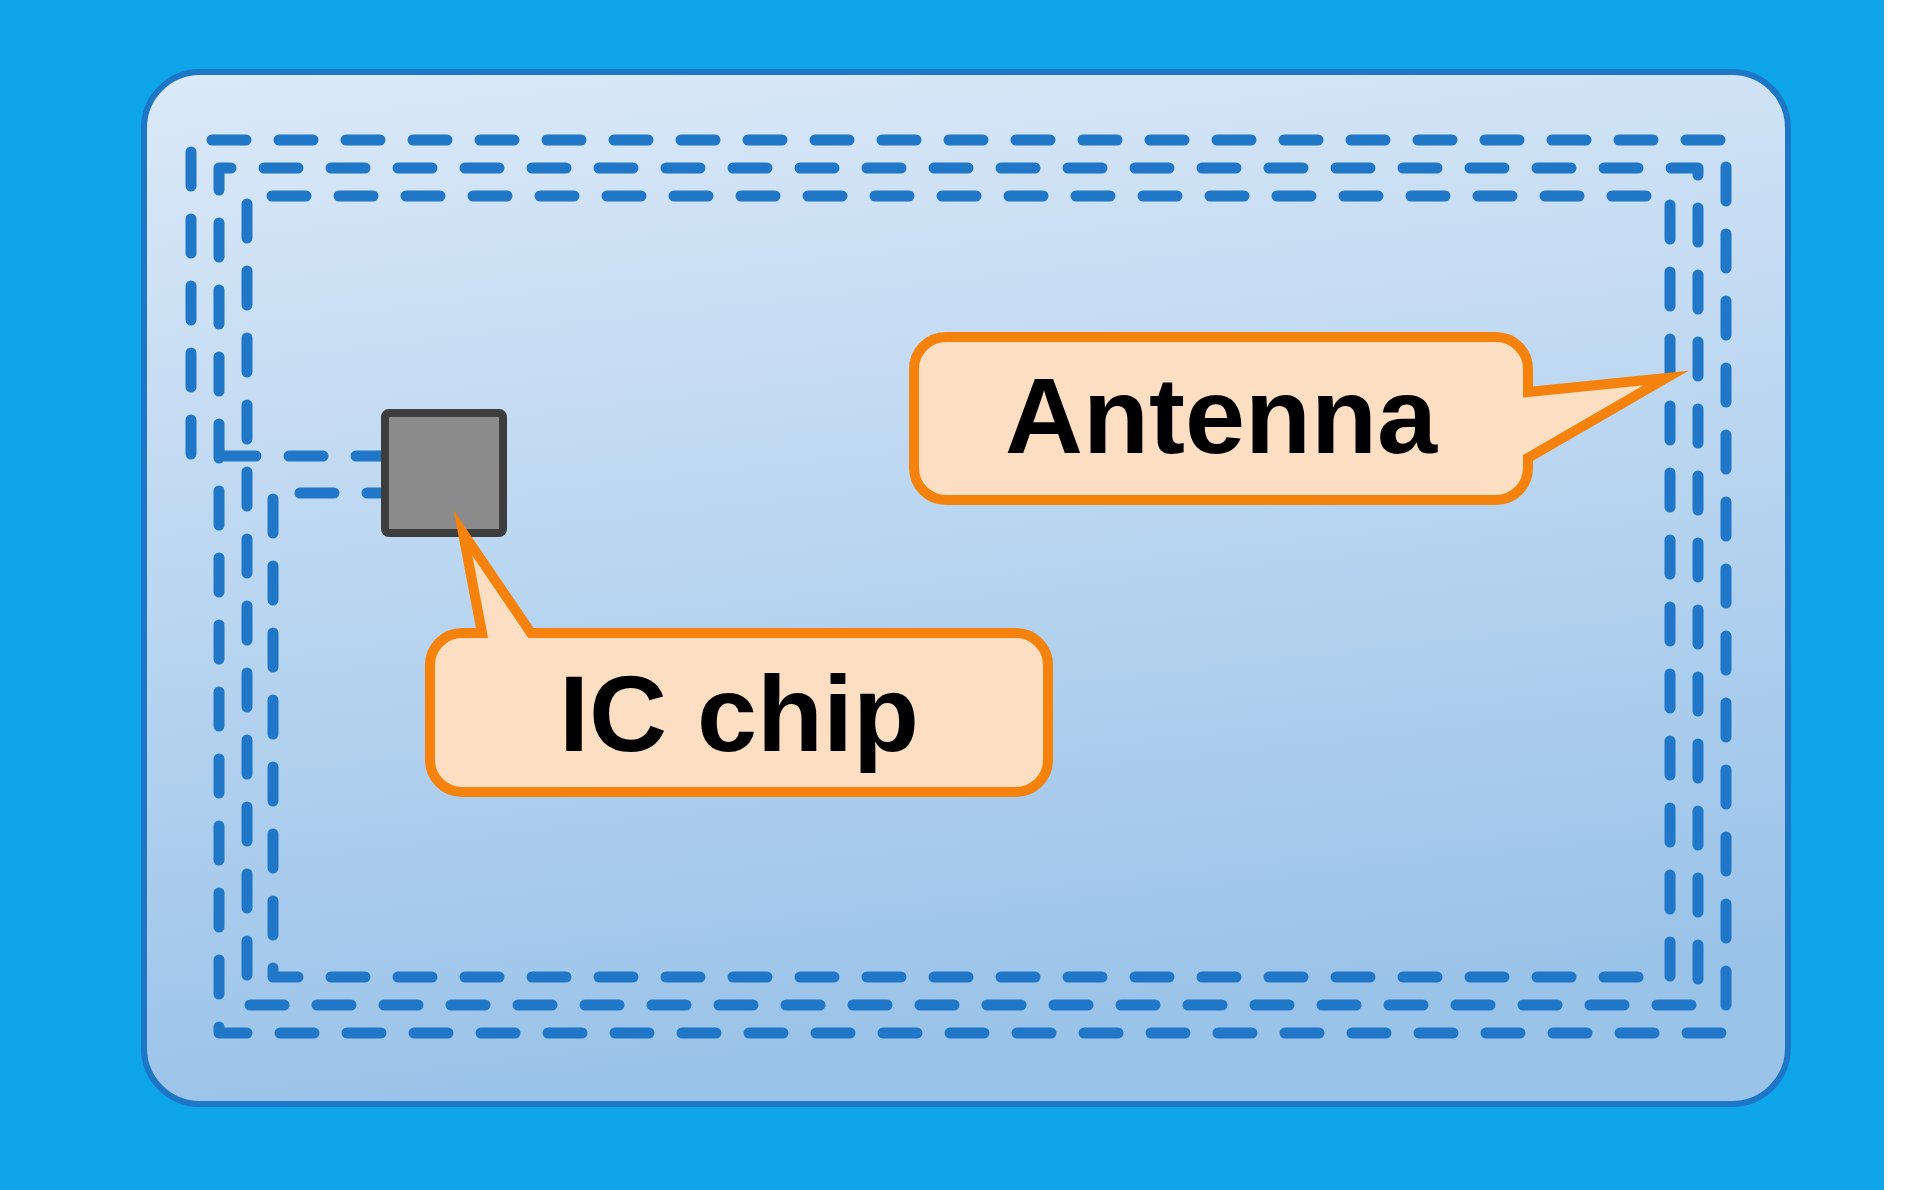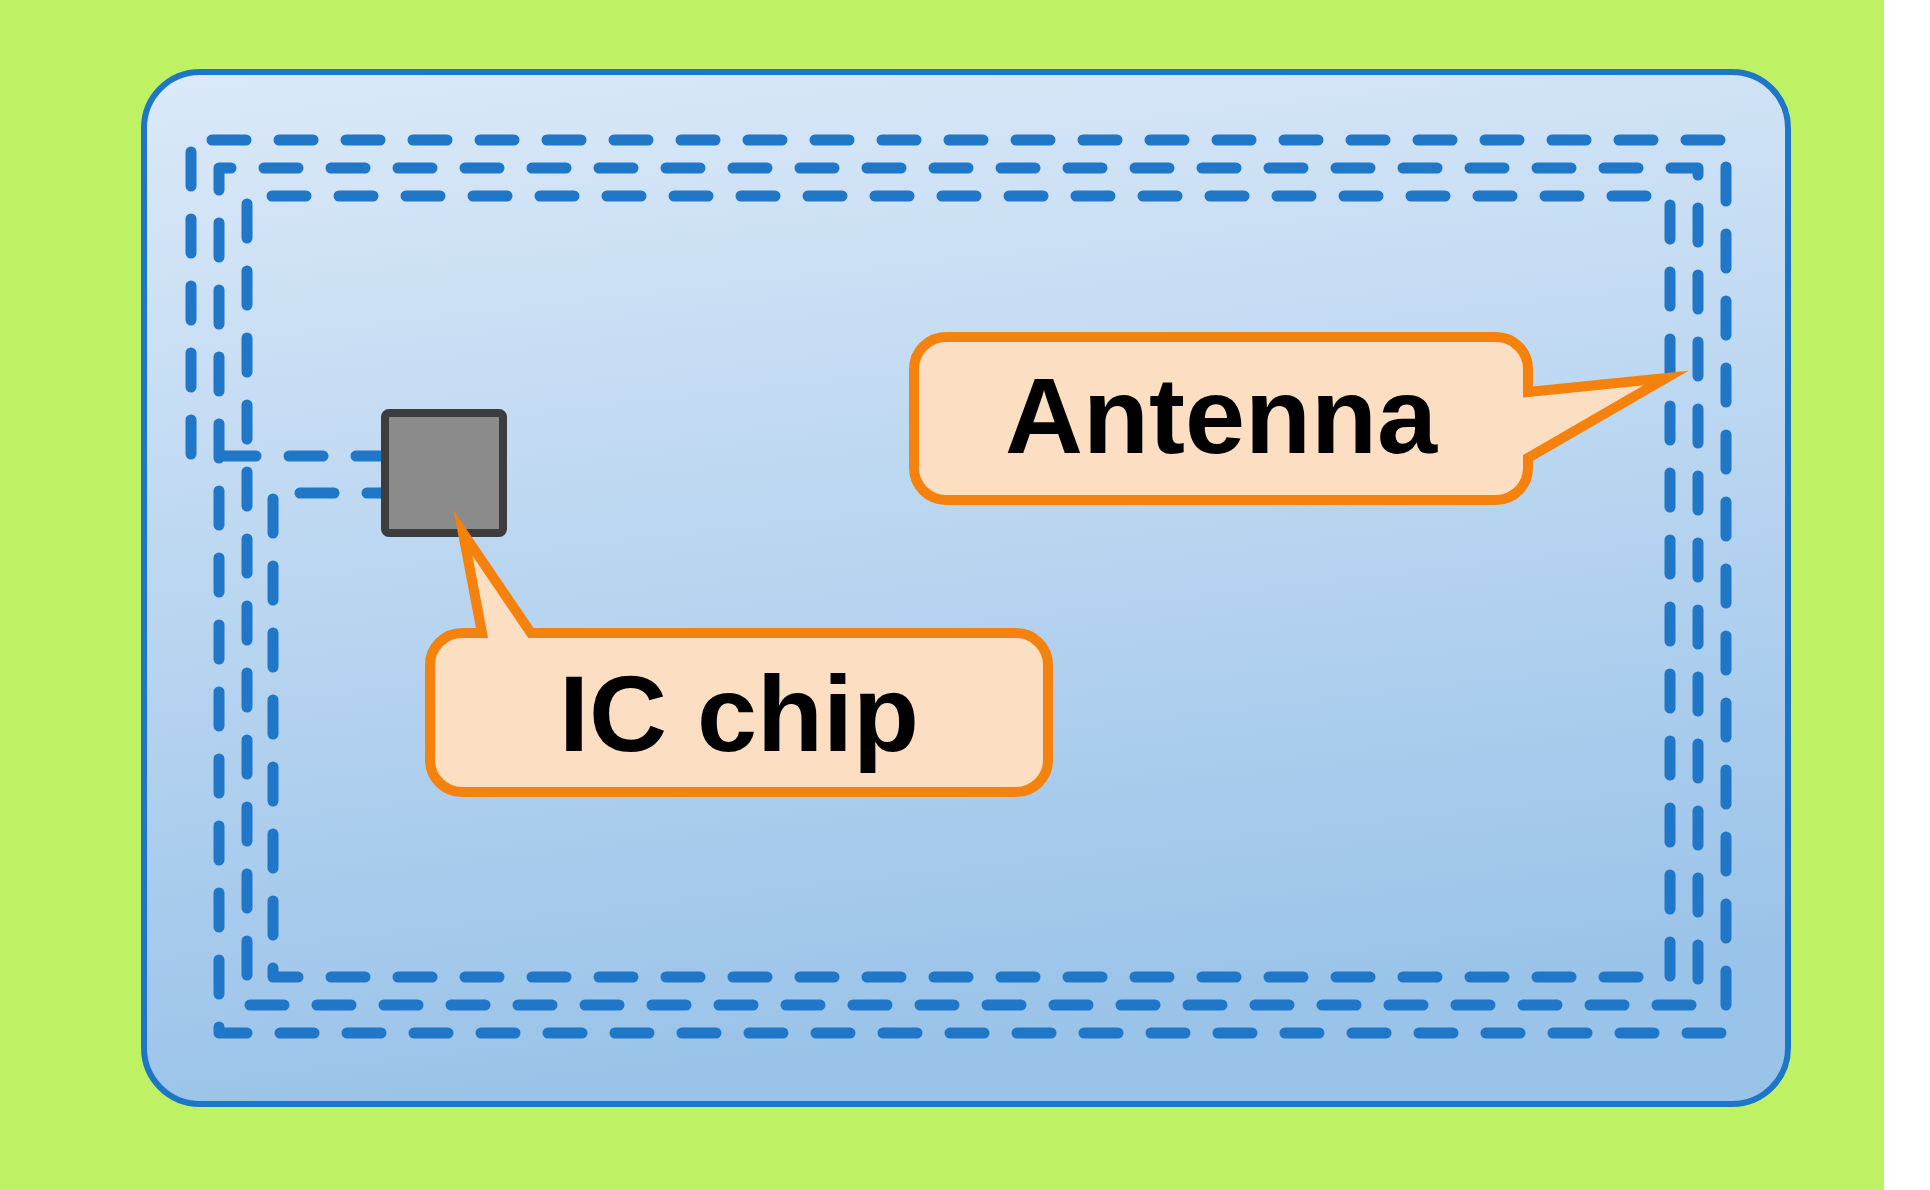--- a/index.html
+++ b/index.html
@@ -7,21 +7,21 @@
     padding: 0;
     background: #ffffff;
     width: 1930px;
     height: 1190px;
     overflow: hidden;
   }
   .stage {
     position: relative;
     width: 1884px;
     height: 1190px;
-    background: #bef264;
+    background: #0ea5e9;
   }
   svg { display: block; }
   .callout-text {
     font-family: "Liberation Sans", sans-serif;
     font-weight: 700;
     font-size: 108px;
     letter-spacing: 0px;
   }
 </style>
 </head>

